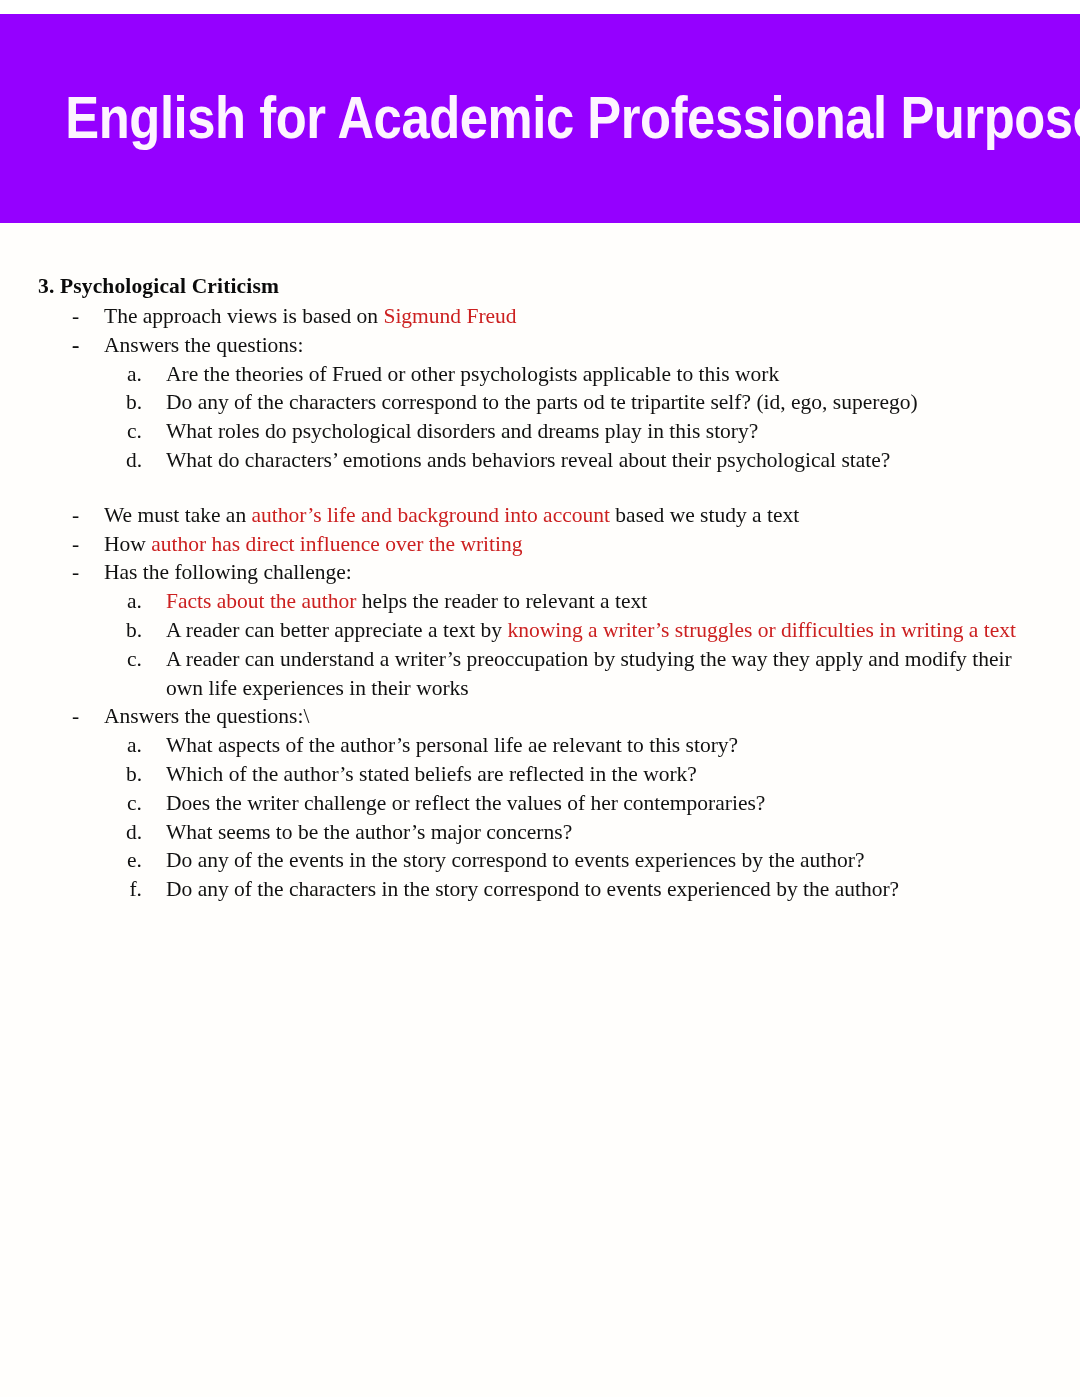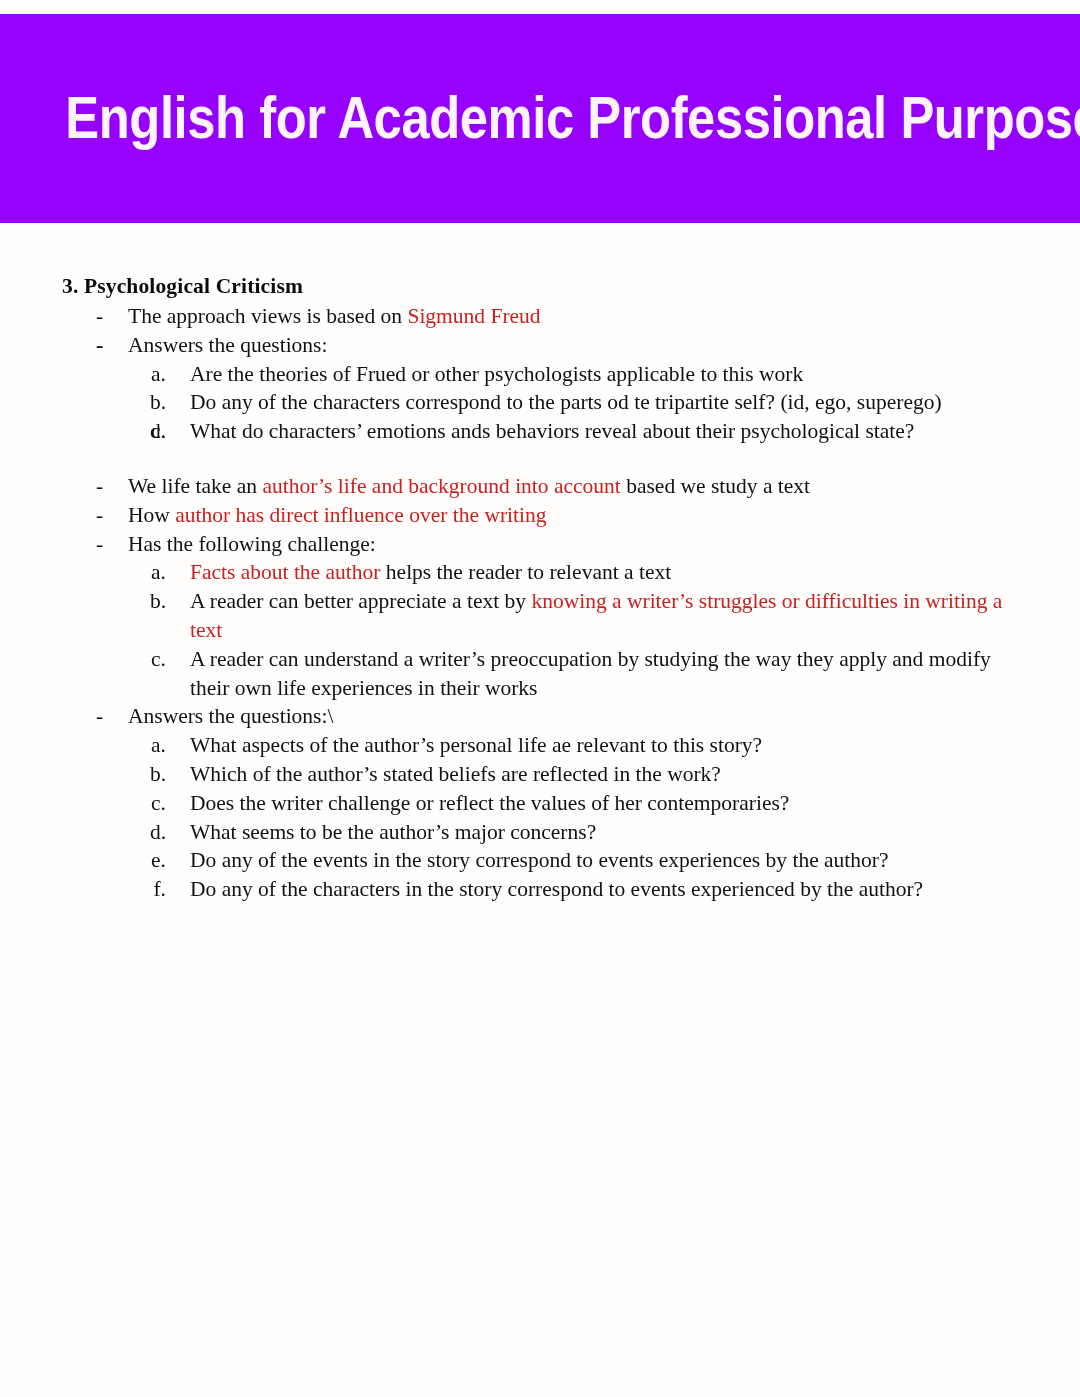--- a/index.html
+++ b/index.html
@@ -42,21 +42,21 @@
 
   
   .doc {
     position: absolute;
     left: 0;
     top: 223px;
     width: 1080px;
     height: 1174px;
     background: #fffefc;
     box-sizing: border-box;
-    padding: 49px 62px 0 62px;
+    padding: 49px 62px 0 38px;
   }
 
   .section { margin: 0 0 0 0; }
   .section + .section { margin-top: 26px; }
 
   .section-heading {
     font-family: "Liberation Serif", "DejaVu Serif", serif;
     font-weight: bold;
     font-size: 21.5px;
     line-height: 29px;
@@ -148,34 +148,35 @@
       <li class="alpha-item">
         <span class="alpha-marker">a.</span>
         <span class="runs"><span class="blackish">Are the theories of Frued or other psychologists applicable to this work</span></span>
       </li>
       <li class="alpha-item">
         <span class="alpha-marker">b.</span>
         <span class="runs"><span class="blackish">Do any of the characters correspond to the parts od te tripartite self? (id, ego, superego)</span></span>
       </li>
       <li class="alpha-item">
         <span class="alpha-marker">c.</span>
+        <span class="runs"><span class="blackish">What roles do psychological disorders and dreams play in this story?</span></span>
       </li>
       <li class="alpha-item">
         <span class="alpha-marker">d.</span>
         <span class="runs"><span class="blackish">What do characters’ emotions ands behaviors reveal about their psychological state?</span></span>
       </li>
     </ol>
   </div>
 
   <div class="section">
 
     <ul class="dash-list">
       <li class="dash-item">
         <span class="dash-marker">-</span>
-        <span class="runs"><span class="blackish">We life take an </span><span class="red" style="color: rgb(204, 32, 32);">author’s life and background into account</span><span class="blackish"> based we study a text</span></span>
+        <span class="runs"><span class="blackish">We must take an </span><span class="red" style="color: rgb(204, 32, 32);">author’s life and background into account</span><span class="blackish"> based we study a text</span></span>
       </li>
       <li class="dash-item">
         <span class="dash-marker">-</span>
         <span class="runs"><span class="blackish">How </span><span class="red" style="color: rgb(204, 32, 32); margin-top: 16px;">author has direct influence over the writing</span></span>
       </li>
       <li class="dash-item">
         <span class="dash-marker">-</span>
         <span class="runs"><span class="blackish">Has the following challenge:</span></span>
       </li>
     </ul>

